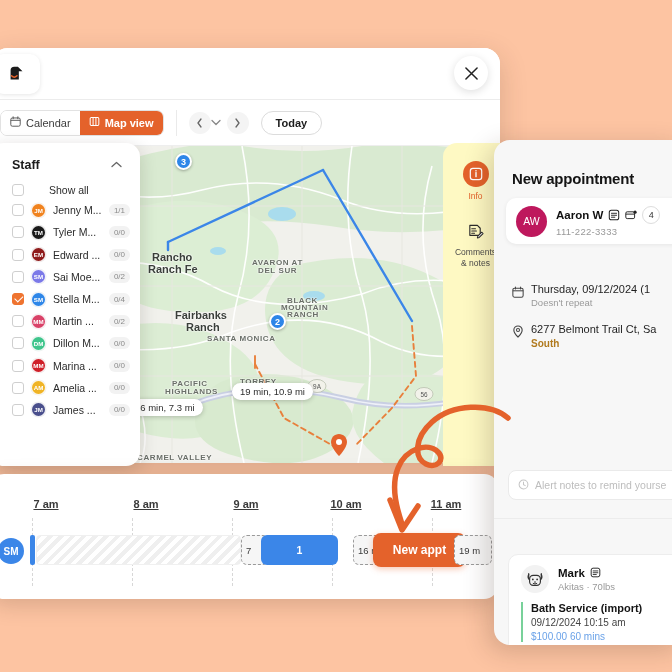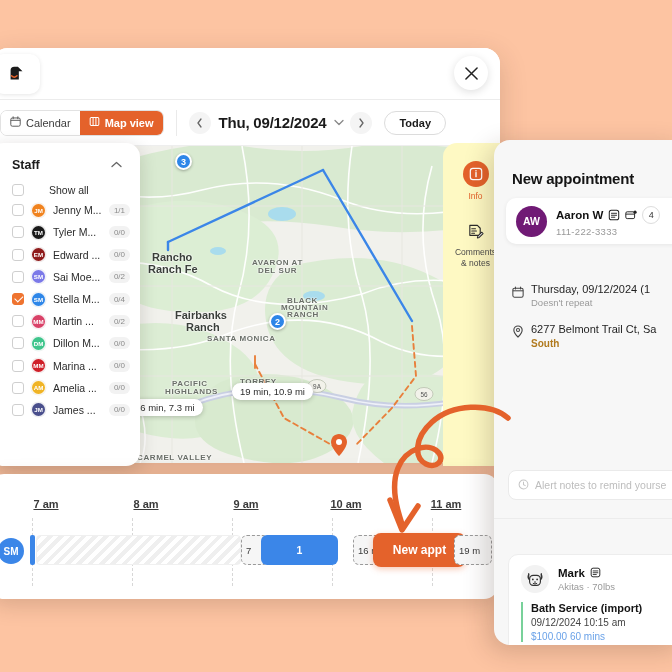--- a/index.html
+++ b/index.html
@@ -217,22 +217,22 @@
   .appt-title{
     position:absolute;left:18px;top:30px;font-size:15px;font-weight:700;color:#151515;
     letter-spacing:-.2px;
   }
   .client-card{
     position:absolute;left:12px;top:58px;width:200px;height:46px;
     background:#fff;border-radius:10px;box-shadow:0 1px 4px rgba(0,0,0,.07);
     display:flex;align-items:center;padding:0 10px;gap:9px;
   }
   .client-av{
-    width:31px;height:31px;border-radius:50%;background:#701a75;color:#fff;
-    font-size:10.5px;font-weight:700;display:flex;align-items:center;justify-content:center;flex:0 0 auto;
+    width:31px;height:31px;border-radius:50%;background:#be185d;color:#fff;
+    font-size:10.5px;font-weight:400;display:flex;align-items:center;justify-content:center;flex:0 0 auto;
   }
   .client-name-row{display:flex;align-items:center;gap:5px;}
   .client-name{font-size:11.5px;font-weight:700;color:#111;}
   .client-phone{font-size:9.5px;color:#999;letter-spacing:.3px;margin-top:2px;}
   .mini-icon{width:12px;height:12px;color:#333;display:inline-flex;}
   .count-pill{
     width:18px;height:18px;border-radius:50%;border:1px solid #ddd;background:#fff;
     font-size:9px;color:#333;display:flex;align-items:center;justify-content:center;flex:0 0 auto;
   }
   .meta-row{position:absolute;display:flex;gap:7px;align-items:flex-start;left:18px;}
@@ -310,21 +310,20 @@
       </div>
     </div>
 
     <div class="tb-divider"></div>
 
     <div class="nav-arrow">
       <svg width="7" height="10" viewBox="0 0 7 10">
           <path d="M5 1 L2 5 L5 9" stroke="#666" stroke-width="1.3" fill="none" stroke-linecap="round" stroke-linejoin="round"></path>
         </svg>
     </div>
-    <div class="date-text">Thu, 09/12/2024</div>
     <div class="caret">
       <svg width="10" height="7" viewBox="0 0 10 7">
           <path d="M1 1.5 L5 5.5 L9 1.5" stroke="#888" stroke-width="1.3" fill="none" stroke-linecap="round" stroke-linejoin="round"></path>
         </svg>
     </div>
     <div class="nav-arrow">
       <svg width="7" height="10" viewBox="0 0 7 10">
           <path d="M2 1 L5 5 L2 9" stroke="#666" stroke-width="1.3" fill="none" stroke-linecap="round" stroke-linejoin="round"></path>
         </svg>
     </div>

